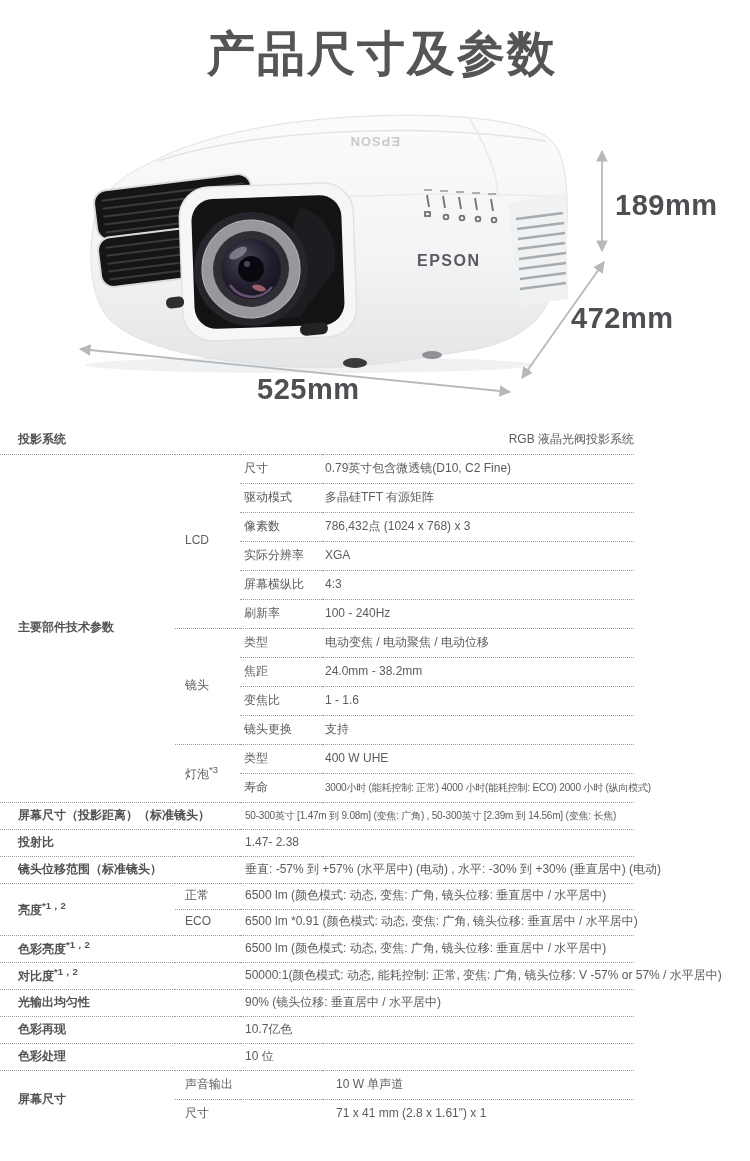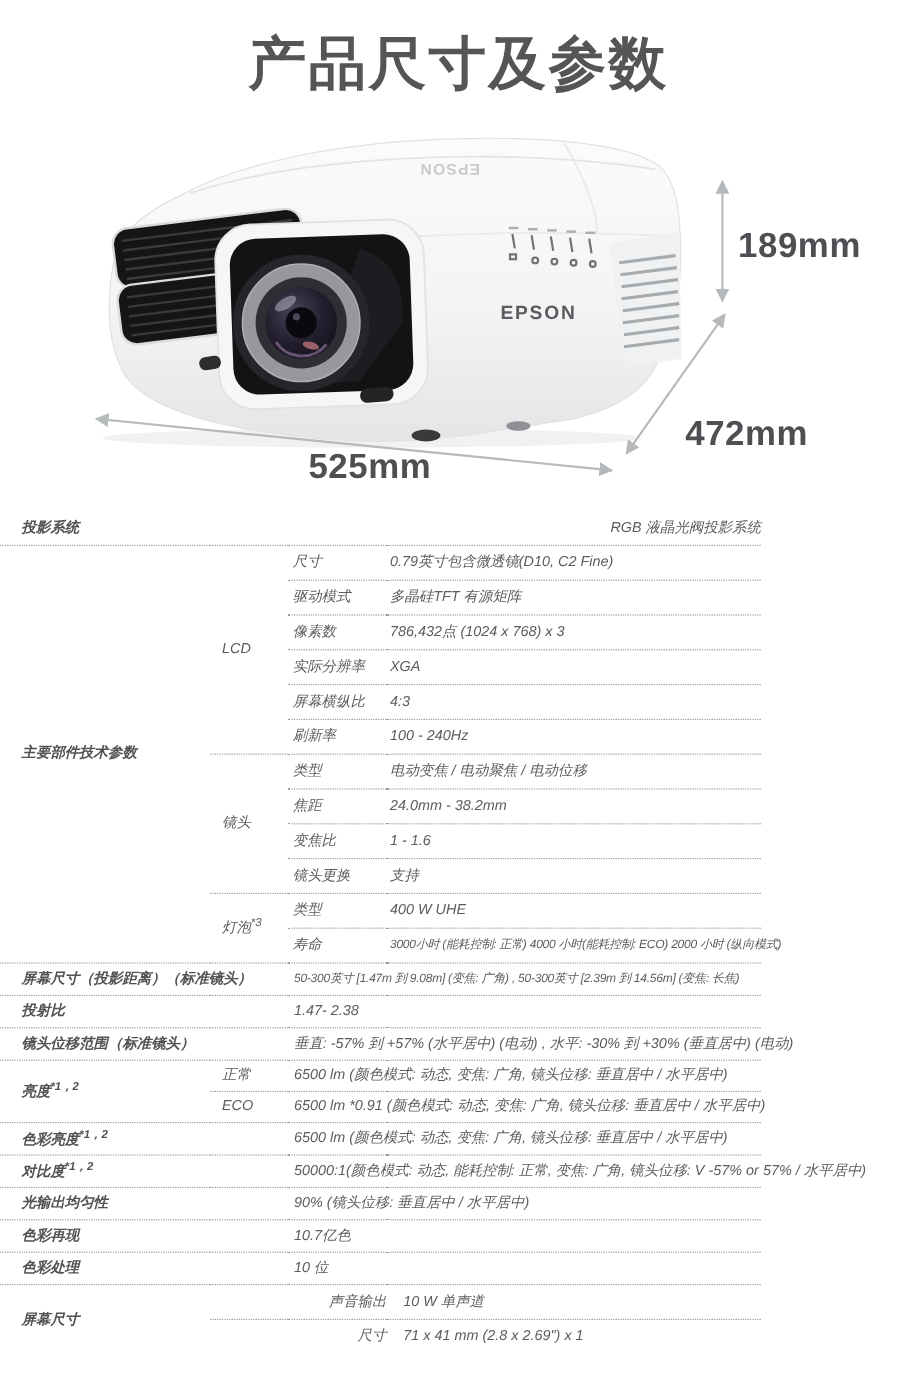--- a/index.html
+++ b/index.html
@@ -3,33 +3,33 @@
 <meta charset="utf-8">
 <style>
   html,body{margin:0;padding:0;background:#fff;}
   body{width:750px;height:1161px;overflow:hidden;font-family:"Liberation Sans","DejaVu Sans",sans-serif;}
   .title-wrap{padding:26px 0 0 0;height:99px;box-sizing:border-box;text-align:center;margin-left:14px;}
   .page-title{font-size:48px;line-height:1.15;font-weight:bold;color:#555558;letter-spacing:2px;}
   .figure{position:relative;width:750px;height:327px;}
   .figure svg{position:absolute;left:0;top:0;}
   .dim-label{position:absolute;font-size:29px;font-weight:bold;color:#4d4f52;letter-spacing:.5px;white-space:nowrap;}
   .dim-h{left:615px;top:90px;}
-  .dim-d{left:571px;top:203px;margin-top:44px;}
+  .dim-d{left:571px;top:203px;}
   .dim-w{left:257px;top:274px;}
-  table.spec{width:634px;border-collapse:collapse;table-layout:fixed;font-style:italic;}
+  table.spec{width:634px;border-collapse:collapse;table-layout:fixed;}
   .spec td{padding:0;vertical-align:middle;white-space:nowrap;font-size:12px;color:#5c5c5e;line-height:1.1;}
   .spec .c1{padding-left:18px;font-weight:bold;color:#525254;}
   .spec .c2{padding-left:10px;}
   .spec .c3{padding-left:4px;}
   .spec .c4{padding-left:3px;margin-left:48px;}
   .spec .pv150{padding-left:150px;text-align:right;}
   .spec .pv70{padding-left:70px;}
   .spec .pv5{padding-left:5px;}
   .spec .pv14{padding-left:14px;}
-  .spec .spkl{padding-left:10px;text-align:right;}
+  .spec .spkl{padding-left:10px;}
   .spec .tight{font-size:10px;letter-spacing:-.2px;}
   .spec .bb{border-bottom:1px dotted #9c9c9c;}
   .spec tr.h28{height:28px;} .spec tr.h29{height:29px;} .spec tr.h27{height:27px;} .spec tr.h26{height:26px;}
   sup.sp{font-size:9.5px;}
 </style>
 </head>
 <body>
 
 <div class="title-wrap">
   <span class="page-title">产品尺寸及参数</span>
@@ -268,16 +268,16 @@
     <td class="pv70 bb" colspan="3">10 位</td>
   </tr>
 
   <tr class="h29">
     <td class="c1" rowspan="2">屏幕尺寸</td>
     <td class="spkl bb" colspan="2">声音输出</td>
     <td class="pv14 bb">10 W 单声道</td>
   </tr>
   <tr class="h29">
     <td class="spkl" colspan="2">尺寸</td>
-    <td class="pv14">71 x 41 mm (2.8 x 2.69") x 1</td>
+    <td class="pv14">71 x 41 mm (2.8 x 1.61") x 1</td>
   </tr>
 </tbody>
   </table>
 
 </body></html>

